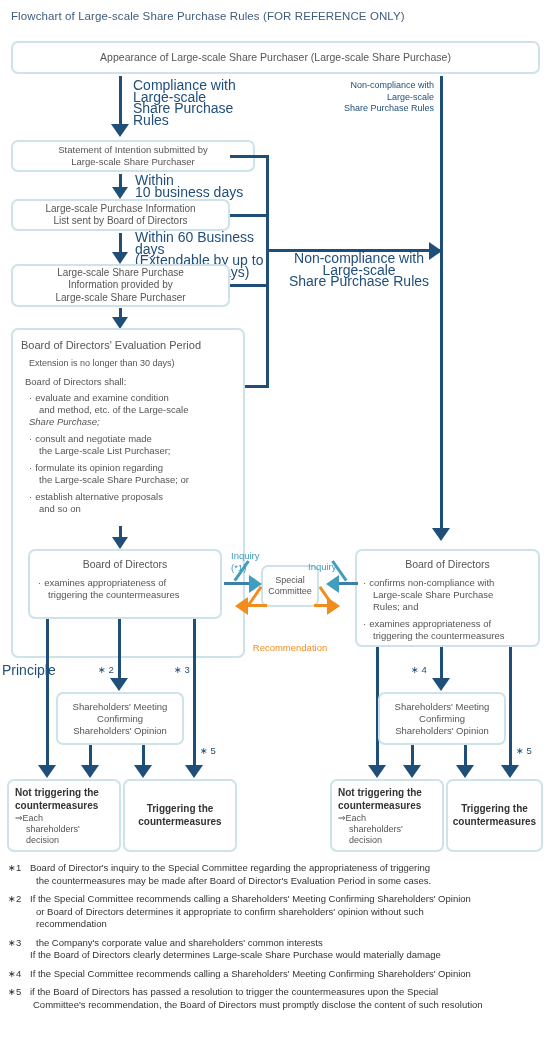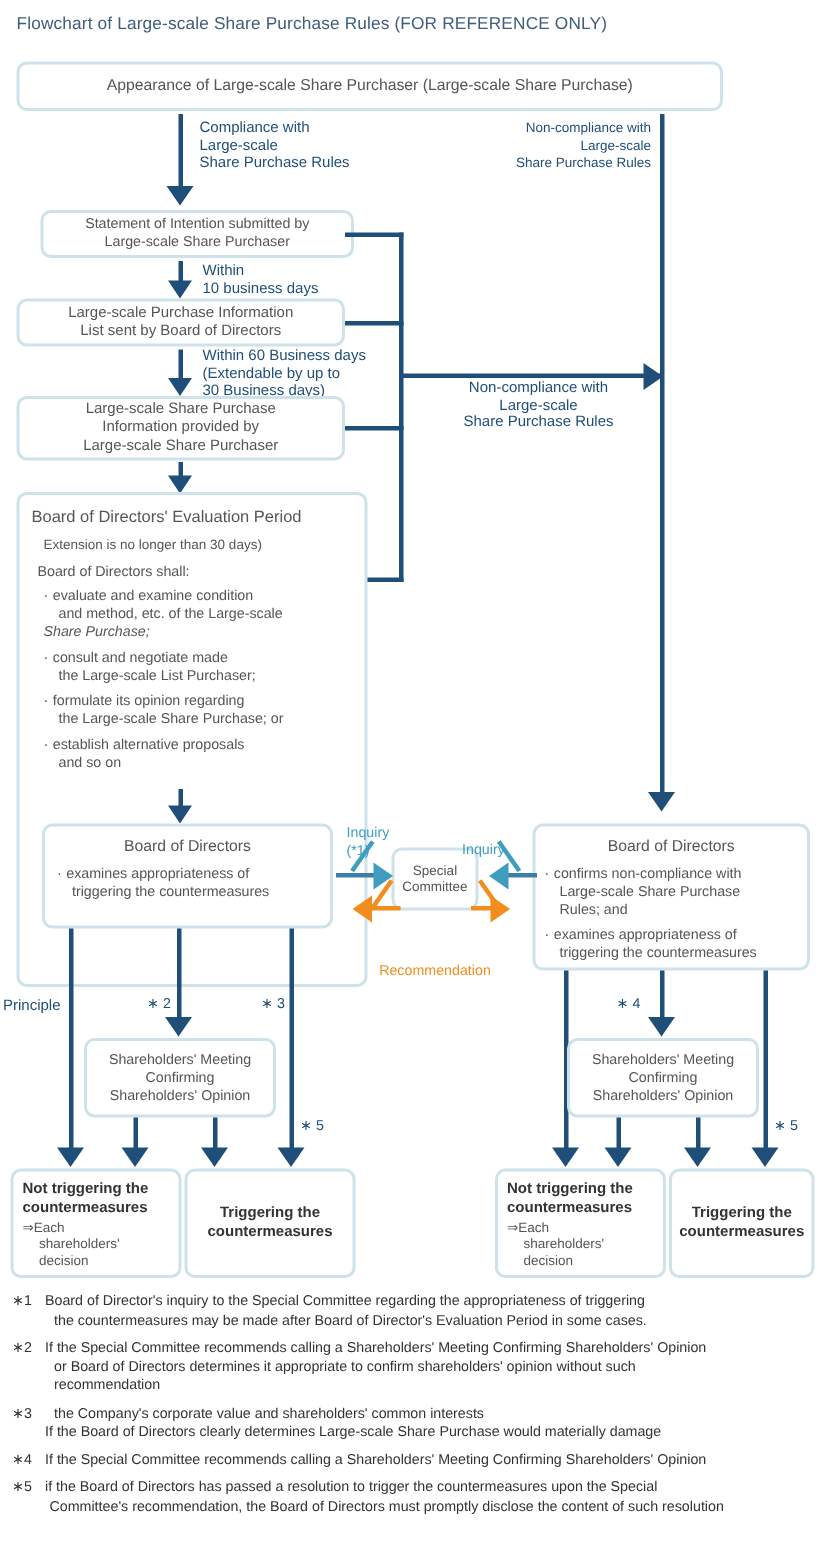--- a/index.html
+++ b/index.html
@@ -54,21 +54,21 @@
     position:absolute;width:0;height:0;
     border-top:9px solid transparent;border-bottom:9px solid transparent;
     border-right:13px solid #1f4e79;
   }
   .head-left.orange{border-right-color:#f28c1c;}
   .head-right.orange{border-left-color:#f28c1c;}
 
   .hline-o{background:#f28c1c;height:3px;}
 
   
-  .lbl{color:#1f4e79;font-size:10px;line-height:11.5px;}
+  .lbl{color:#1f4e79;font-size:14px;line-height:11.5px;}
   .lbl-r{color:#1f4e79;font-size:9px;line-height:11.5px;text-align:right;}
   .lbl-teal{color:#3f9dbf;font-size:9.5px;line-height:11.5px;}
   .lbl-orange{color:#f28c1c;font-size:9.5px;line-height:11.5px;}
   .star{color:#1f4e79;font-size:9.5px;}
 
   
   .t105{font-size:10.5px;line-height:13px;}
   .t10{font-size:10px;line-height:12.5px;}
   .t95{font-size:9.5px;line-height:12px;}
   .t9{font-size:9px;line-height:11px;}
@@ -81,21 +81,21 @@
   .note-k{width:22px;flex:0 0 22px;font-size:9.5px;color:#333;line-height:12.5px;}
   .note-v{font-size:9.5px;color:#333;line-height:12.5px;}
 </style>
 </head>
 <body>
 
 <div id="root">
 
   <div class="abs title">Flowchart of Large-scale Share Purchase Rules (FOR REFERENCE ONLY)</div>
 
-  <div class="abs box" style="left:11px;top:41px;width:471px;height:33px;">
+  <div class="abs box" style="left:11px;top:41px;width:529px;height:33px;">
     <div class="ctr t105">Appearance of Large-scale Share Purchaser (Large-scale Share Purchase)</div>
   </div>
 
   <div class="abs lbl" style="left:133px;top:80px;width:130px;">
     <div>Compliance with</div>
     <div>Large-scale</div>
     <div>Share Purchase Rules</div>
   </div>
   <div class="abs lbl-r" style="left:300px;top:80px;width:134px;">
     <div>Non-compliance with</div>
@@ -104,21 +104,21 @@
   </div>
 
   <div class="abs arrow-down" style="left:111px;top:76px;width:19px;height:62px;">
     <div class="stem" style="height:49px;"></div>
     <div class="head" style="top:48px;"></div>
   </div>
 
   <div class="abs vline" style="left:440px;top:76px;width:3px;height:452px;"></div>
   <div class="abs" style="left:432px;top:528px;width:0;height:0;border-left:9px solid transparent;border-right:9px solid transparent;border-top:13px solid #1f4e79;"></div>
 
-  <div class="abs box" style="left:11px;top:140px;width:209px;height:32px;margin-left:16px;">
+  <div class="abs box" style="left:11px;top:140px;width:244px;height:32px;">
     <div class="ctr t95">Statement of Intention submitted by</div>
     <div class="ctr t95">Large-scale Share Purchaser</div>
   </div>
 
   <div class="abs lbl" style="left:135px;top:175px;width:120px;">
     <div>Within</div>
     <div>10 business days</div>
   </div>
   <div class="abs arrow-down thin" style="left:111px;top:174px;width:19px;height:26px;">
     <div class="stem" style="height:14px;"></div>

